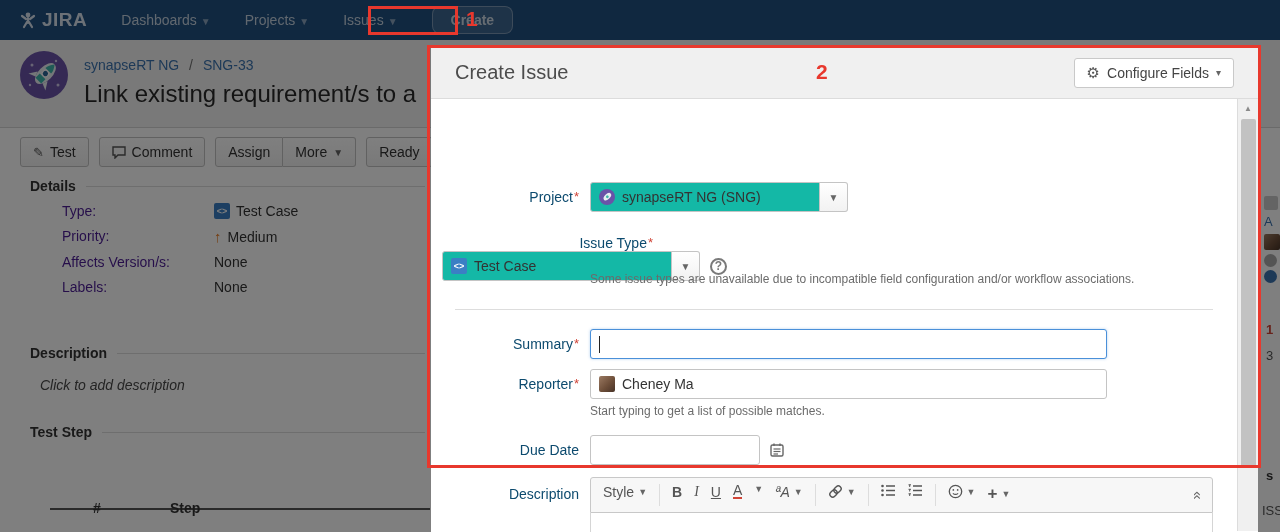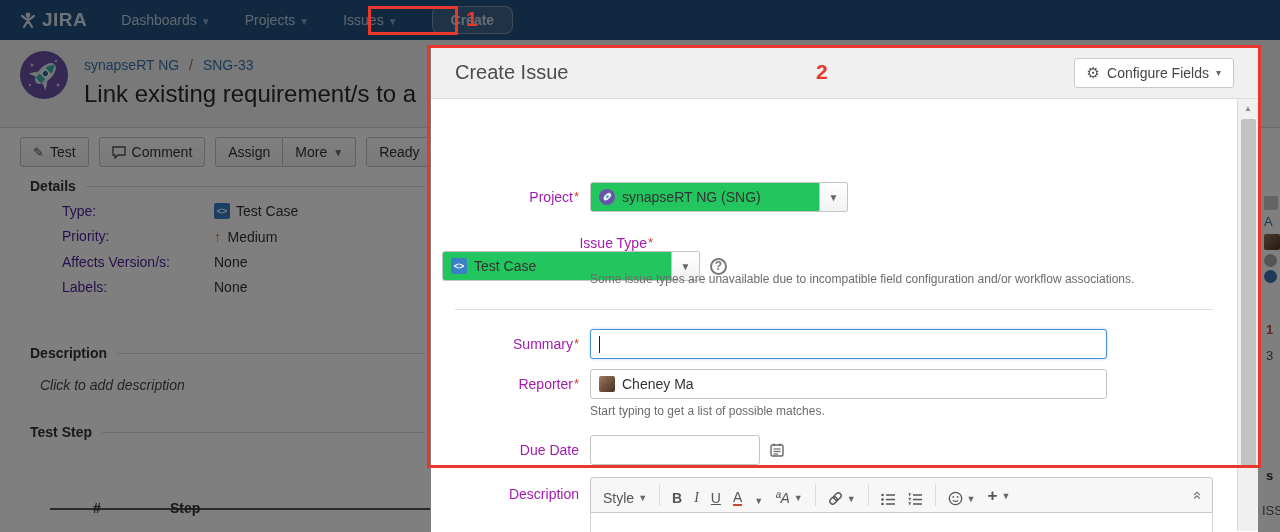--- a/index.html
+++ b/index.html
@@ -65,25 +65,25 @@
               display:flex; align-items:center; padding:0 24px; }
   .m-title { font-size:20px; color:#4c4c4c; }
   .cfg-btn { margin-left:auto; height:30px; display:flex; align-items:center; gap:7px;
              background:#fff; border:1px solid #c9c9c9; border-radius:3px; padding:0 12px;
              font-size:14px; color:#444; }
   .cfg-btn .caret { font-size:10px; color:#666; }
   .gear { font-family:"DejaVu Sans", sans-serif; font-size:15px; color:#555; }
 
   .m-body { position:relative; height:433px; }
   .m-row { position:absolute; display:flex; align-items:center; }
-  .m-label { width:148px; text-align:right; font-size:14px; color:#a21caf; }
+  .m-label { width:148px; text-align:right; font-size:14px; color:#0c4a6e; }
   .req::after { content:"*"; color:#d04437; font-size:13px; vertical-align:top; margin-left:1px; }
   .m-ctrl { margin-left:11px; display:flex; align-items:center; }
 
-  .sel-box { width:230px; height:30px; background:#22c55e; border:1px solid #c4c4c4; border-radius:3px 0 0 3px;
+  .sel-box { width:230px; height:30px; background:#14b8a6; border:1px solid #c4c4c4; border-radius:3px 0 0 3px;
              display:flex; align-items:center; gap:7px; padding:0 8px; font-size:14px; color:#333; }
   .sel-arrow { width:28px; height:30px; border:1px solid #c4c4c4; border-left:none; border-radius:0 3px 3px 0;
                background:linear-gradient(#fff,#f2f2f2); display:flex; align-items:center; justify-content:center;
                font-size:10px; color:#666; }
   .mini-avatar { width:16px; height:16px; border-radius:2px; }
   .help-circle { width:17px; height:17px; border:2px solid #7a7a7a; border-radius:50%; color:#7a7a7a;
                  font-size:12px; font-weight:bold; display:flex; align-items:center; justify-content:center;
                  margin-left:10px; }
   .m-help { position:absolute; left:159px; font-size:12px; color:#6b6b6b; }
   .m-divider { position:absolute; left:24px; width:758px; height:1px; background:#ddd; }
@@ -91,21 +91,21 @@
   .txt-input { height:30px; background:#fff; border:1px solid #c4c4c4; border-radius:3px;
                font-size:14px; color:#333; display:flex; align-items:center; padding:0 8px; gap:7px; }
   .txt-input.focused { border:1px solid #4a90d9; box-shadow:0 0 3px rgba(74,144,217,0.4); }
   .caret-line { width:1px; height:17px; background:#222; }
   .photo-avatar { width:16px; height:16px; border-radius:2px;
                   background:linear-gradient(135deg,#9a7a62 0%,#6e4f3a 55%,#473226 100%); }
   .cal-icon { margin-left:9px; }
 
   .rte-toolbar { width:623px; height:36px; background:#f7f7f7; border:1px solid #c8c8c8; border-radius:3px 3px 0 0;
                  display:flex; align-items:center; padding:0 10px; color:#555; }
-  .tb-group { display:flex; align-items:flex-end; gap:12px; padding:0 12px; height:22px; border-left:1px solid #ddd; }
+  .tb-group { display:flex; align-items:flex-start; gap:12px; padding:0 12px; height:22px; border-left:1px solid #ddd; }
   .tb-group:first-child { border-left:none; padding-left:2px; }
   .tb-item { font-size:14px; color:#555; display:flex; align-items:center; gap:4px; }
   .tb-bold { font-weight:bold; }
   .tb-italic { font-style:italic; font-family:"Liberation Serif", serif; }
   .tb-under { text-decoration:underline; }
   .tb-color { border-bottom:2px solid #d04437; line-height:13px; }
   .tb-caret { font-size:9px; color:#666; }
   .tb-collapse { margin-left:auto; display:inline-block; transform:rotate(90deg); font-size:15px; color:#666; }
   .rte-area { position:absolute; left:159px; top:414px; width:623px; height:71px;
               background:#fff; border:1px solid #d5d5d5; border-top:none; }

